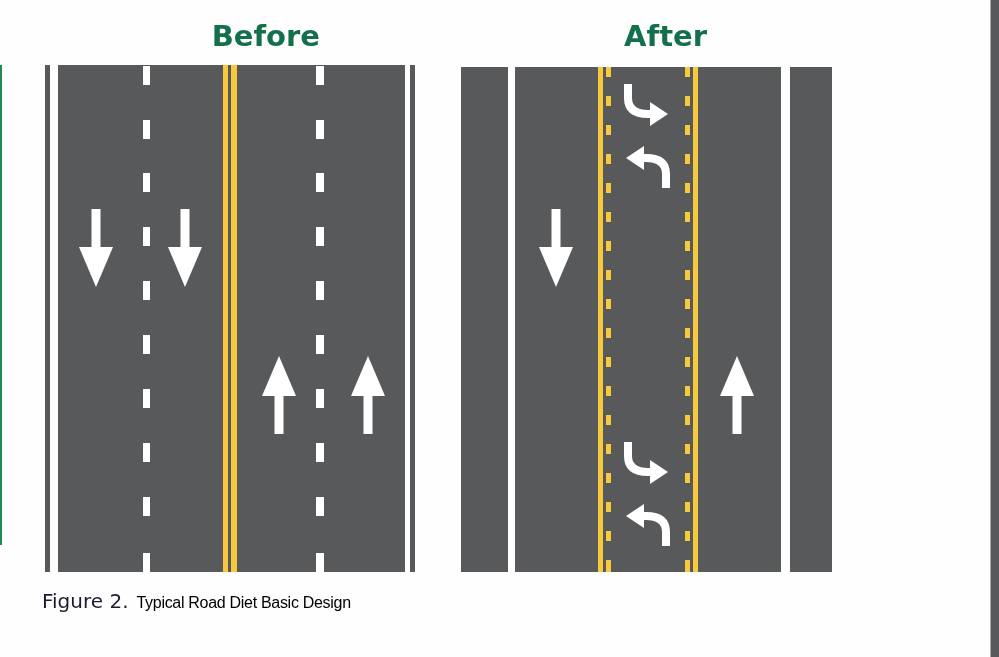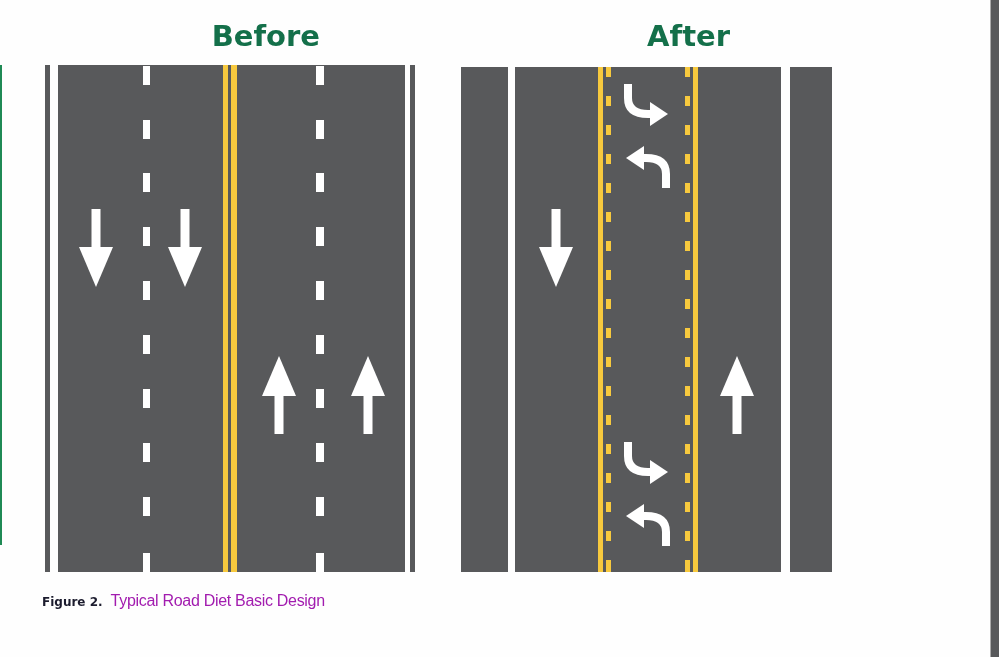--- a/index.html
+++ b/index.html
@@ -2,27 +2,27 @@
 <html><head>
   <meta charset="utf-8">
   <style>
     html, body { margin: 0; padding: 0; background: #fefefe; }
     body { width: 999px; height: 657px; position: relative; overflow: hidden; font-family: "DejaVu Sans", sans-serif; }
     .title {
       position: absolute; top: 18px; font-family: "DejaVu Sans", sans-serif; font-weight: bold;
       font-size: 29px; color: #14704a; letter-spacing: 0px; line-height: 36px; text-align: right;
     }
     #title-before { left: 150px; width: 170px; }
-    #title-after { left: 570px; width: 160px; }
+    #title-after { left: 547px; width: 160px; }
     #diagram { position: absolute; left: 0; top: 0; }
     .caption {
       position: absolute; left: 42px; top: 590px; font-size: 16px; line-height: 22px; white-space: nowrap;
     }
-    .caption-label { font-family: "DejaVu Sans", sans-serif; font-weight: bold; color: #1c1c2e; font-size: 12px; }
-    .caption-text { font-family: "Liberation Sans", sans-serif; color: #a21caf; font-size: 16px; margin-left: 8px; letter-spacing: -0.3px; }
+    .caption-label { font-family: "DejaVu Sans", sans-serif; font-weight: normal; color: #1c1c2e; font-size: 20px; }
+    .caption-text { font-family: "Liberation Sans", sans-serif; color: #000000; font-size: 16px; margin-left: 8px; letter-spacing: -0.3px; }
     .green-edge { position: absolute; left: 0; top: 65px; width: 2px; height: 480px; background: #1f8a55; }
     .right-bar { position: absolute; left: 990px; top: 0; width: 9px; height: 657px; background: #58595b; border-left: 1px solid #aaaaaa; }
   </style>
 </head>
 <body>
 
 <div class="green-edge"></div>
 <div class="right-bar"></div>
 
 <div class="title" id="title-before">Before</div>

